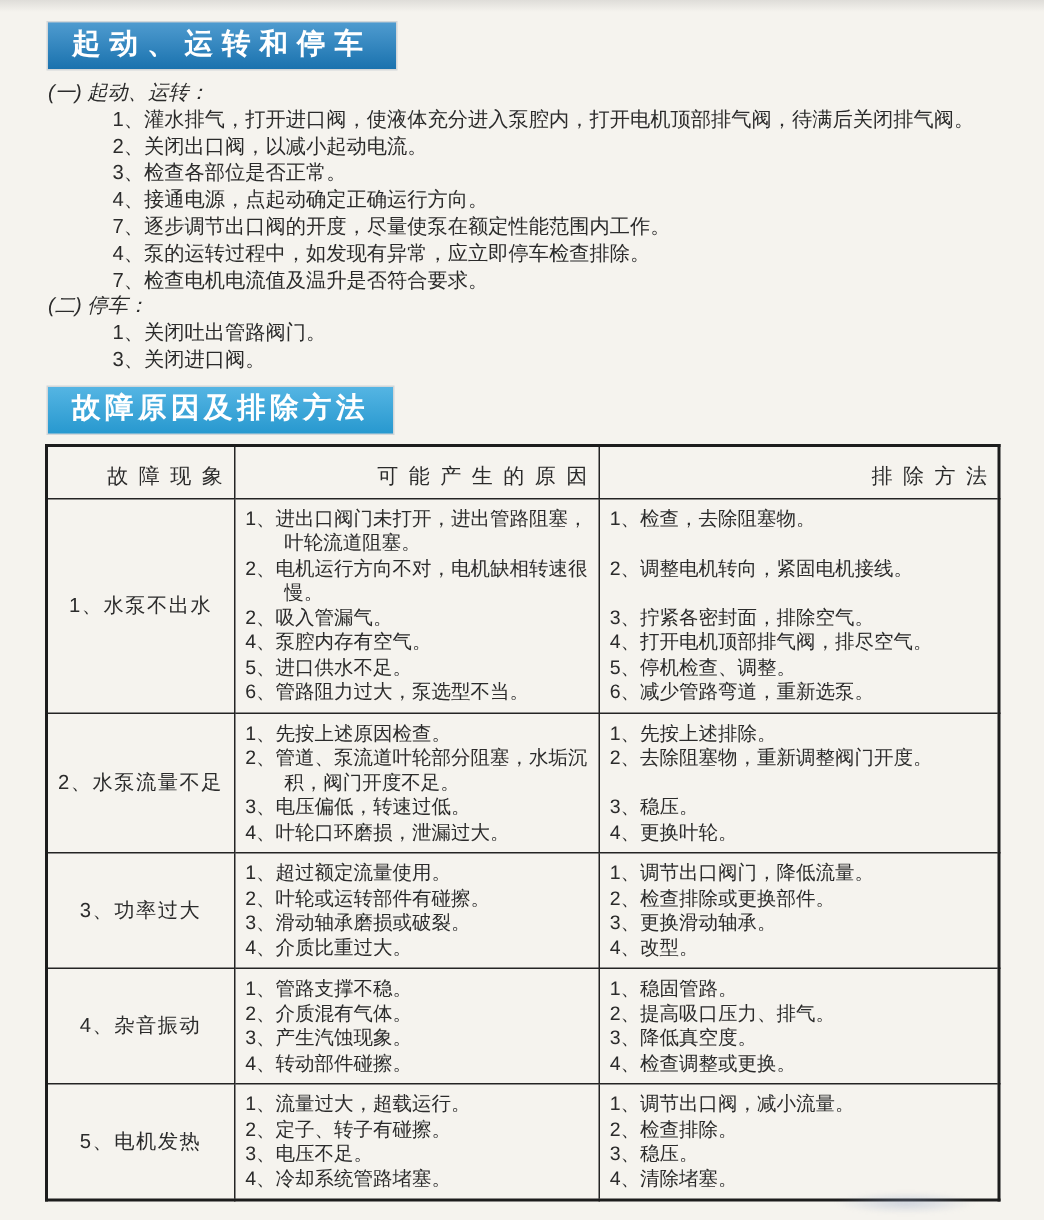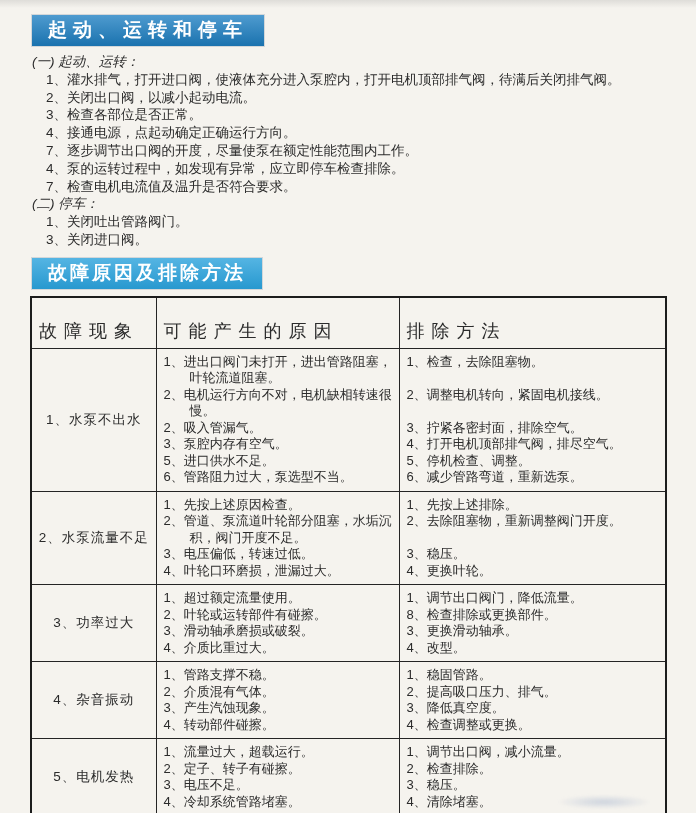--- a/index.html
+++ b/index.html
@@ -37,41 +37,41 @@
     background-image:linear-gradient(180deg, rgba(255,255,255,0.20), rgba(0,0,0,0.06));
   }
 
   .proc{
     margin:7px 0 0 32px;
     font-size:13.5px;
     line-height:17.8px;
     width:640px;
   }
   .group-label{ font-weight:normal;font-style:italic; }
-  .group-items{ margin-left:14px; }
+  .group-items{ margin-left:43px; }
   .proc-line{ white-space:normal; }
 
   table.fault-table{
     margin:7px 0 0 30px;
     width:637px;
     border-collapse:collapse;
     border:2px solid #161616;
     table-layout:fixed;
     font-size:13px;
   }
   .fault-table th, .fault-table td{
     border:1px solid #242424;
     vertical-align:middle;
   }
   .fault-table th{
     font-weight:normal;
-    font-size:18px;
+    font-size:14px;
     letter-spacing:7px;
-    text-align:left;
-    padding:21px 0 5px 7px;
+    text-align:right;
+    padding:11px 0 5px 7px;
   }
   .fault-table td{
     padding:5px 6px 5px 7px;
     line-height:16.5px;
     vertical-align:middle;
     margin-top:39px;
   }
   td.phen{
     text-align:center;
     font-size:13.5px;
@@ -137,21 +137,21 @@
         <th>排除方法</th>
       </tr>
     </thead>
     <tbody>
   <tr>
     <td class="phen">1、水泵不出水</td>
     <td class="causes">
             <div class="cell-line">1、进出口阀门未打开，进出管路阻塞，叶轮流道阻塞。</div>
             <div class="cell-line">2、电机运行方向不对，电机缺相转速很慢。</div>
             <div class="cell-line">2、吸入管漏气。</div>
-            <div class="cell-line">3、泵腔内存有空气。</div>
+            <div class="cell-line">4、泵腔内存有空气。</div>
             <div class="cell-line">5、进口供水不足。</div>
             <div class="cell-line">6、管路阻力过大，泵选型不当。</div>
           </td>
     <td class="remedies">
             <div class="cell-line">1、检查，去除阻塞物。</div>
             <div class="cell-line"></div>
             <div class="cell-line">2、调整电机转向，紧固电机接线。</div>
             <div class="cell-line"></div>
             <div class="cell-line">3、拧紧各密封面，排除空气。</div>
             <div class="cell-line">4、打开电机顶部排气阀，排尽空气。</div>
@@ -180,21 +180,21 @@
   <tr>
     <td class="phen">3、功率过大</td>
     <td class="causes">
             <div class="cell-line">1、超过额定流量使用。</div>
             <div class="cell-line">2、叶轮或运转部件有碰擦。</div>
             <div class="cell-line">3、滑动轴承磨损或破裂。</div>
             <div class="cell-line">4、介质比重过大。</div>
           </td>
     <td class="remedies">
             <div class="cell-line">1、调节出口阀门，降低流量。</div>
-            <div class="cell-line">8、检查排除或更换部件。</div>
+            <div class="cell-line">2、检查排除或更换部件。</div>
             <div class="cell-line">3、更换滑动轴承。</div>
             <div class="cell-line">4、改型。</div>
           </td>
   </tr>
 
   <tr>
     <td class="phen">4、杂音振动</td>
     <td class="causes">
             <div class="cell-line">1、管路支撑不稳。</div>
             <div class="cell-line">2、介质混有气体。</div>

